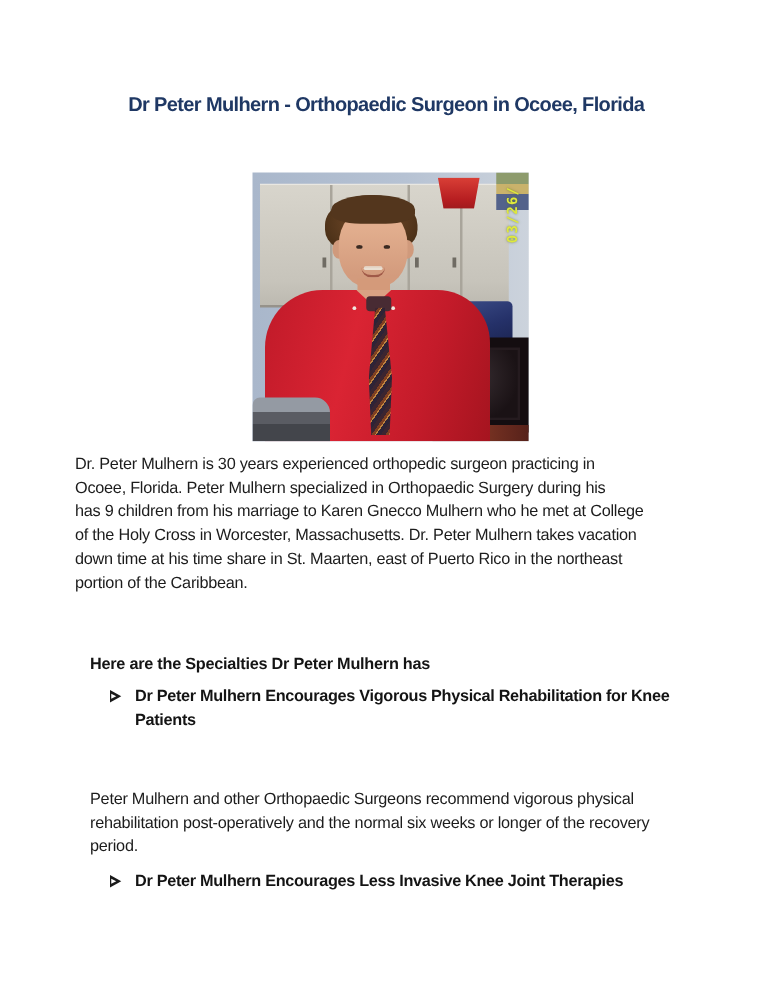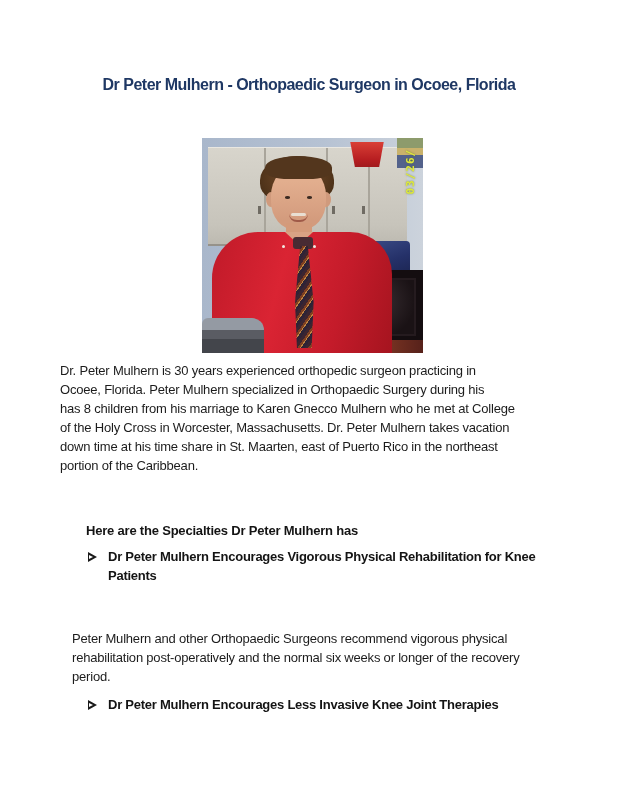--- a/index.html
+++ b/index.html
@@ -80,21 +80,21 @@
     transform:rotate(-90deg);
     color:#dfe93c; font-family:"DejaVu Sans Mono",monospace;
     font-size:11px; font-weight:bold; letter-spacing:1px;
     text-shadow:0 0 2px rgba(90,110,40,.8); }
 
   
   .textline { white-space:nowrap; height:19px; line-height:19px; }
   .intro { position:absolute; left:60px; top:361px;
     font-size:13px; letter-spacing:-0.2px; }
   .doc-link { color:#3B4FD8; text-decoration:underline; margin-left:7px; cursor:pointer; }
-  .section-heading { position:absolute; left:86px; top:522px; height:18px; line-height:18px;
+  .section-heading { position:absolute; left:72px; top:522px; height:18px; line-height:18px;
     font-size:13px; font-weight:bold; letter-spacing:-0.2px; color:#141414; white-space:nowrap; }
   .bullet { position:absolute; left:88px; display:flex; }
   .bullet-marker { width:20px; padding-top:5px; }
   .tri { position:relative; display:block; width:11px; height:10px; }
   .tri::before { content:""; position:absolute; left:0; top:0;
     border-left:9px solid #1a1a1a; border-top:5px solid transparent; border-bottom:5px solid transparent; }
   .tri::after { content:""; position:absolute; left:1px; top:3px;
     border-left:4px solid #ffffff; border-top:2px solid transparent; border-bottom:2px solid transparent; }
   .bullet-text { font-size:13px; font-weight:bold; letter-spacing:-0.25px; color:#141414; }
   .bullet1 { top:547px; }
@@ -141,21 +141,21 @@
     <div class="collar-btn cb-r"></div>
     <div class="tie-knot"></div>
     <div class="tie"></div>
     <div class="trash"></div>
     <div class="camera-timestamp">03/26/</div>
   </div>
 
   <div class="intro">
     <div class="textline">Dr. Peter Mulhern is 30 years experienced orthopedic surgeon practicing in</div>
     <div class="textline">Ocoee, Florida. Peter Mulhern specialized in Orthopaedic Surgery during his</div>
-    <div class="textline">has 8 children from his marriage to Karen Gnecco Mulhern who he met at College</div>
+    <div class="textline">has 9 children from his marriage to Karen Gnecco Mulhern who he met at College</div>
     <div class="textline">of the Holy Cross in Worcester, Massachusetts. Dr. Peter Mulhern takes vacation</div>
     <div class="textline">down time at his time share in St. Maarten, east of Puerto Rico in the northeast</div>
     <div class="textline">portion of the Caribbean.</div>
   </div>
 
   <div class="section-heading">Here are the Specialties Dr Peter Mulhern has</div>
 
   <div class="bullet bullet1">
     <div class="bullet-marker">
         <span class="tri"></span>

